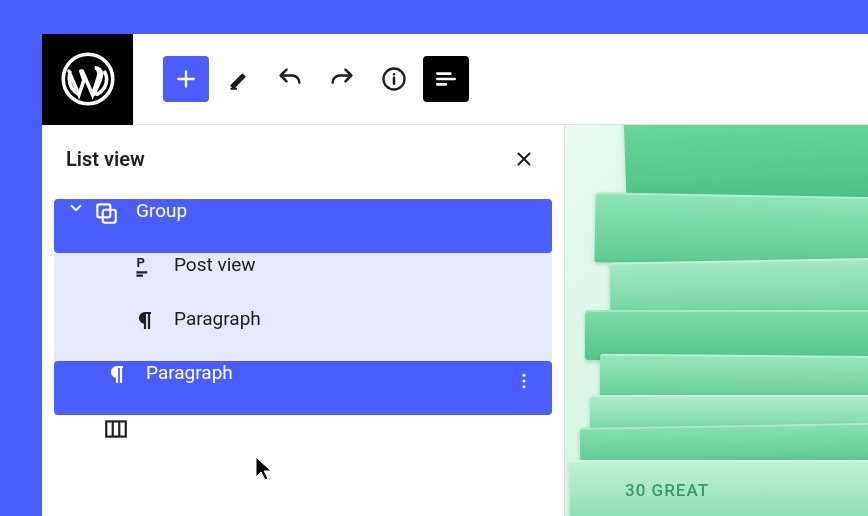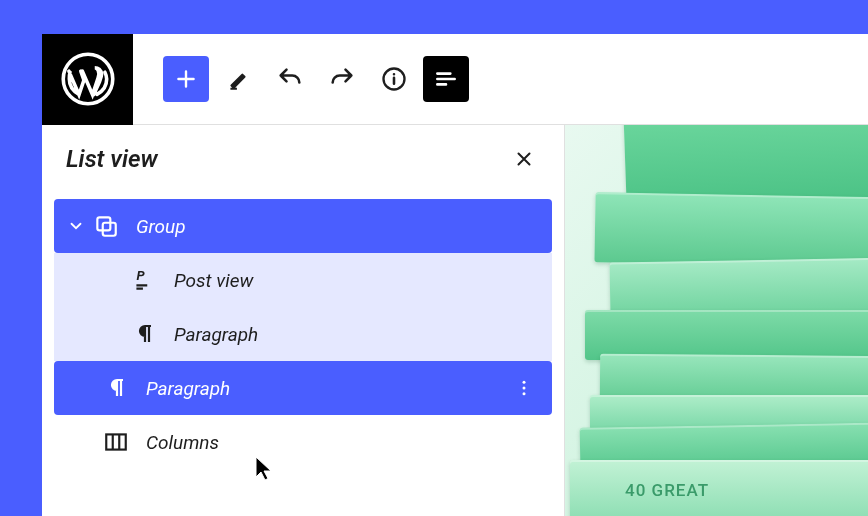--- a/index.html
+++ b/index.html
@@ -70,49 +70,47 @@
     display: flex;
     flex-direction: column;
   }
   .panel-header {
     display: flex;
     align-items: center;
     justify-content: space-between;
     padding: 18px 24px 24px 24px;
   }
   .panel-header h2 {
-    font-size: 24px;
+    font-size: 20px;
     font-weight: 600;
     color: #1e1e1e;
-    font-style: italic;
   }
   .close-btn {
     width: 32px;
     height: 32px;
     border: none;
     background: transparent;
     cursor: pointer;
     color: #1e1e1e;
     display: flex;
     align-items: center;
     justify-content: center;
   }
   .tree {
     padding: 0 12px;
   }
   .tree-item {
     display: flex;
-    align-items: center;
+    align-items: flex-start;
     height: 54px;
     border-radius: 4px;
     cursor: pointer;
     position: relative;
     font-size: 19px;
     color: #1e1e1e;
-    font-style: italic;
   }
   .tree-item.selected {
     background: #4a5eff;
     color: #fff;
   }
   .tree-item.level-0 { padding-left: 10px; }
   .tree-item.level-1 { padding-left: 76px; }
   .nested-bg {
     background: #e5e8ff;
   }
@@ -299,37 +297,36 @@
           </span>
         </div>
 
         <div class="tree-item level-0" style="padding-left:48px;">
           <span class="item-icon">
             <svg width="26" height="26" viewBox="0 0 24 24">
                 <rect x="3" y="5" width="18" height="14" stroke="currentColor" stroke-width="2" fill="none"></rect>
                 <path d="M9 5 v14 M15 5 v14" stroke="currentColor" stroke-width="2"></path>
               </svg>
           </span>
-          <span class="item-label">Columns</span>
         </div>
 
       </div>
     </div>
 
     <div class="canvas">
       <div class="book-stack">
         <div class="book b1"></div>
         <div class="book b2"></div>
         <div class="book b3"></div>
         <div class="book b4"></div>
         <div class="book b5"></div>
         <div class="book b6"></div>
         <div class="book b7"></div>
         <div class="book b8 spine-text">
-          <span>40 GREAT</span>
+          <span>30 GREAT</span>
         </div>
       </div>
     </div>
 
   </div>
 </div>
 
 <svg class="cursor" width="24" height="28" viewBox="0 0 24 28">
   <path d="M2 2 L2 22 L7 17 L11 25 L14 23.5 L10 16 L17 16 Z" fill="#000" stroke="#fff" stroke-width="1"></path>
 </svg>

